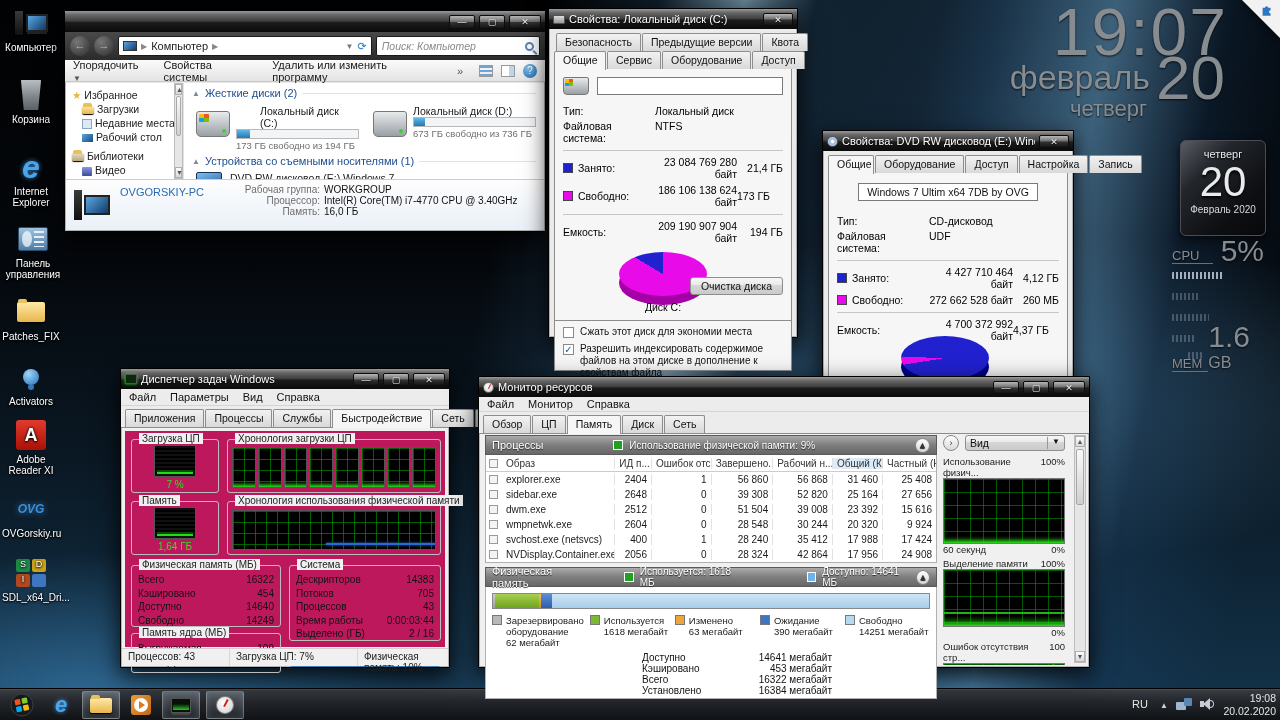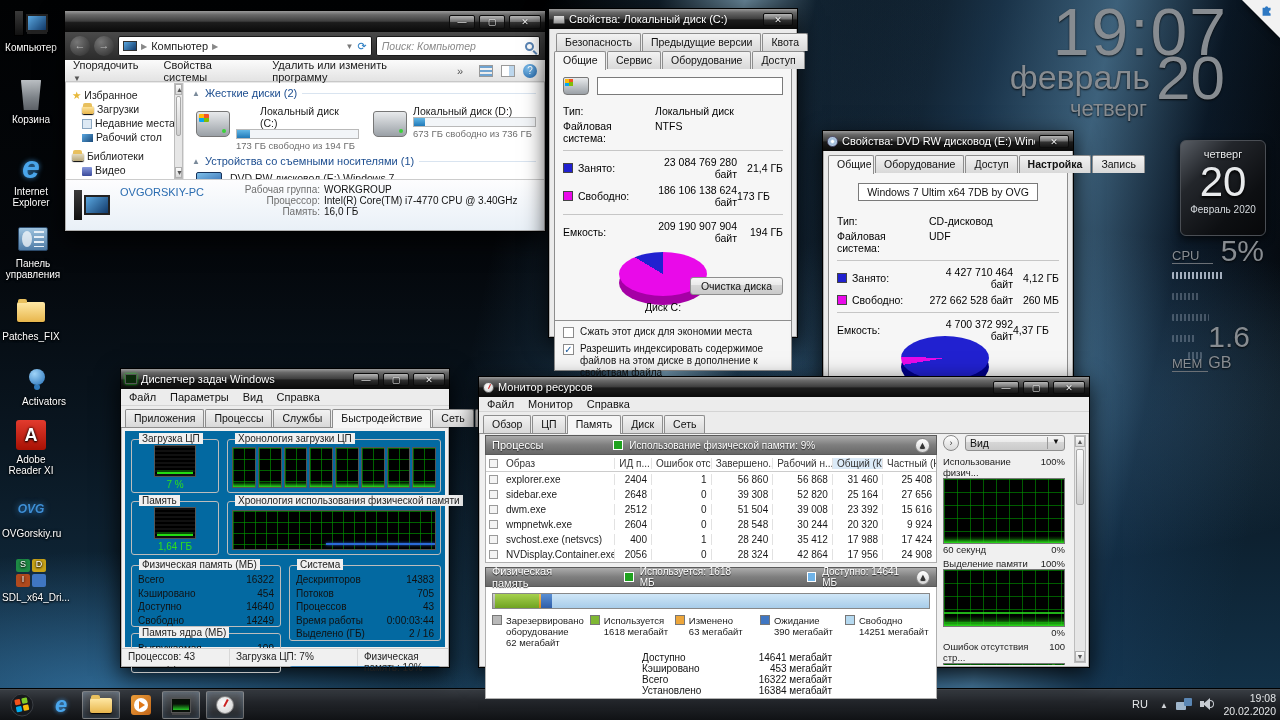--- a/index.html
+++ b/index.html
@@ -157,21 +157,21 @@
         </div>
       </div>
     <div>Панель управления</div>
   </div>
   <div class="dicon" style="left:2px;top:295px;">
     <div class="art">
         <div class="fldr" style="width:28px;height:20px;"></div>
       </div>
     <div>Patches_FIX</div>
   </div>
-  <div class="dicon" style="left:8px;top:360px;text-align:right;">
+  <div class="dicon" style="left:2px;top:360px;">
     <div class="art">
         <div style="width:16px;height:16px;border-radius:50%;background:radial-gradient(circle at 35% 30%,#9fd4f8,#2470b8);box-shadow:0 10px 0 -5px #2f7abc;"></div>
       </div>
     <div>Activators</div>
   </div>
   <div class="dicon" style="left:2px;top:418px;">
     <div class="art">
         <div style="width:30px;height:30px;background:linear-gradient(#e23b2e,#a81104);border-radius:3px;color:#fff;font-weight:bold;font-size:18px;line-height:30px;"><span>A</span></div>
       </div>
     <div>Adobe Reader XI</div>
@@ -396,21 +396,21 @@
     <div class="tbar" style="height:20px;">
       <span style="width:11px;height:11px;border-radius:50%;background:radial-gradient(circle at 50% 50%,#fff 15%,#9ab8d8 40%,#dce8f4);border:1px solid #557;"></span>
       <span class="ttl">Свойства: DVD RW дисковод (E:) Windows 7 Ultim x...</span>
       <span class="capbtn close" style="height:13px;width:30px;">✕</span>
     </div>
     <div style="padding:4px 5px 0;">
       <div style="display:flex;position:relative;z-index:2;">
         <span class="tab active" style="width:46px;text-align:center;">Общие</span>
         <span class="tab" style="flex:1.5;text-align:center;">Оборудование</span>
         <span class="tab" style="flex:1;text-align:center;">Доступ</span>
-        <span class="tab" style="flex:1.2;text-align:center;font-weight:bold;">Настройка</span>
+        <span class="tab" style="flex:1.2;text-align:center;">Настройка</span>
         <span class="tab" style="flex:1;text-align:center;">Запись</span>
       </div>
       <div style="background:#f6f6f6;border:1px solid #8d8d8d;border-top:none;padding:10px 8px 4px;position:relative;height:228px;">
         <div style="display:flex;justify-content:center;">
           <div style="width:180px;height:18px;background:#fff;border:1px solid #7a7a7a;font-size:10.5px;text-align:center;line-height:17px;color:#111;"><span>Windows 7 Ultim x64 7DB by OVG</span></div>
         </div>
         <div style="display:flex;font-size:10.5px;margin-top:14px;">
             <span style="width:92px;">Тип:</span>
             <span>CD-дисковод</span>
           </div>
@@ -461,21 +461,21 @@
       <span>Справка</span>
     </div>
     <div class="tabsrow" style="font-size:10px;">
       <span class="tab">Приложения</span>
       <span class="tab">Процессы</span>
       <span class="tab">Службы</span>
       <span class="tab active">Быстродействие</span>
       <span class="tab">Сеть</span>
       <span class="tab">Пользователи</span>
     </div>
-    <div style="position:absolute;top:62px;left:4px;right:4px;bottom:20px;background:#0369a1;">
+    <div style="position:absolute;top:62px;left:4px;right:4px;bottom:20px;background:#be185d;">
       <div class="grp" style="left:6px;top:8px;width:88px;height:54px;">
         <span class="lg">Загрузка ЦП</span>
         <div class="meter" style="position:absolute;left:22px;top:5px;width:42px;height:32px;">
             <div class="fill" style="height:4px;"></div>
           </div>
         <div class="ledtxt" style="position:absolute;left:0;right:0;bottom:2px;">7 %</div>
       </div>
       <div class="grp" style="left:102px;top:8px;right:4px;height:54px;">
         <span class="lg">Хронология загрузки ЦП</span>
         <div style="position:absolute;inset:7px 4px 4px;display:flex;gap:2px;">

